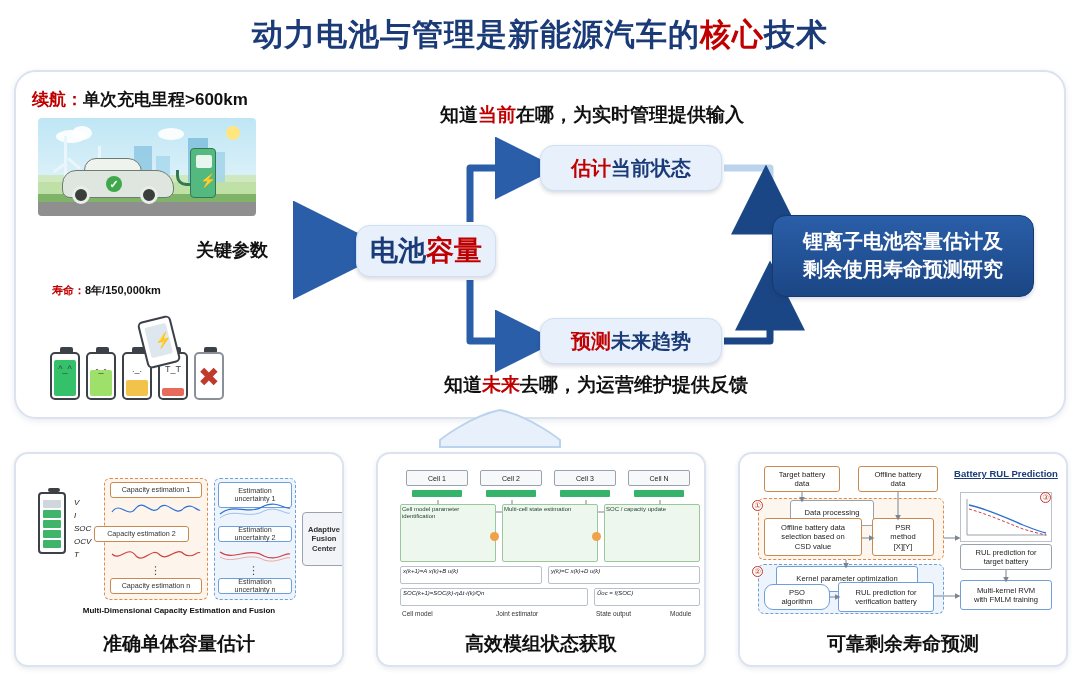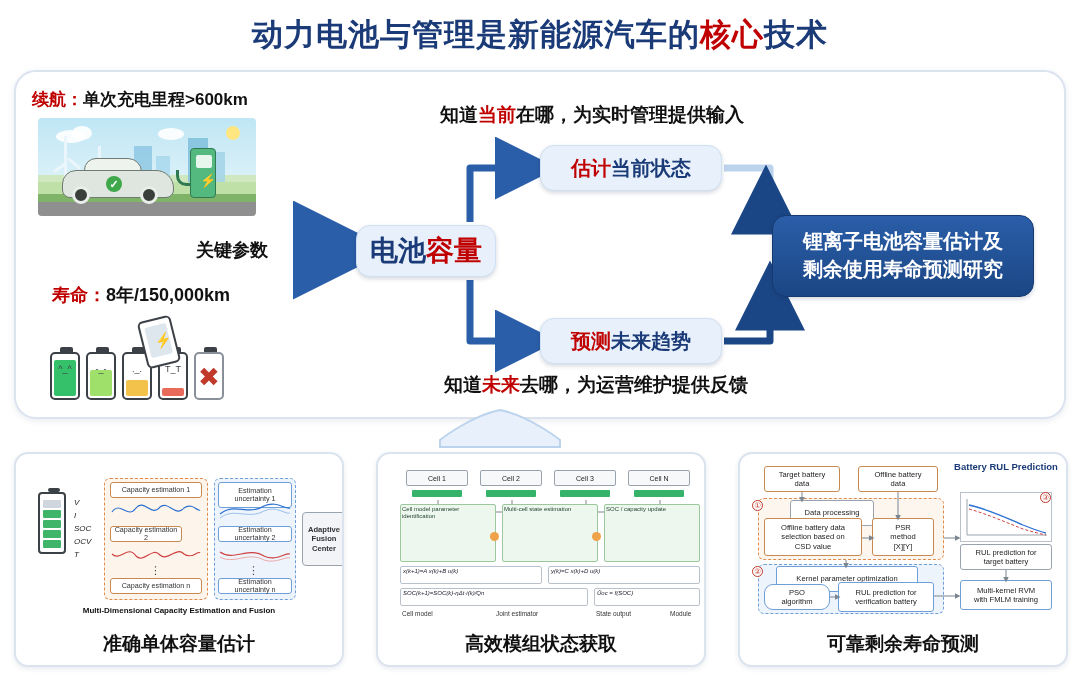--- a/index.html
+++ b/index.html
@@ -34,21 +34,21 @@
   
   .range-label {
     position:absolute; left:32px; top:88px;
     font-size:17px; font-weight:bold; white-space:nowrap;
   }
   .range-label .k { color:#c00000; }
   .range-label .v { color:#111111; }
 
   .life-label {
     position:absolute; left:52px; top:283px;
-    font-size:18px; font-weight:bold; white-space:nowrap;
+    font-size:11px; font-weight:bold; white-space:nowrap;
   }
   .life-label .k { color:#c00000; }
   .life-label .v { color:#111111; }
 
   
   .car-illo {
     position:absolute; left:38px; top:118px; width:218px; height:98px;
     border-radius:4px; overflow:hidden;
     background:linear-gradient(#bfe6f5 0%, #d9f0f8 58%, #cfe8bf 58%, #cfe8bf 100%);
   }
@@ -404,21 +404,21 @@
     </div>
 
     <div class="c1-group c1-g1"></div>
     <div class="c1-group c1-g2"></div>
 
     <div class="c1-box" style="left:88px; top:22px; width:92px; height:16px;">Capacity estimation 1</div>
     <svg style="position:absolute;left:88px;top:38px;width:92px;height:22px">
       <path d="M2,14 C10,2 18,22 26,10 C34,0 42,20 50,9 C58,2 66,20 74,10 C82,4 88,14 90,12" stroke="#2a6fd0" fill="none" stroke-width="1.2"></path>
     </svg>
 
-    <div class="c1-box" style="left:88px; top:66px; width:72px; height:16px;">Capacity estimation 2</div>
+    <div class="c1-box" style="left:72px; top:66px; width:95px; height:16px;">Capacity estimation 2</div>
     <svg style="position:absolute;left:88px;top:82px;width:92px;height:22px">
       <path d="M2,12 C10,20 18,2 26,14 C34,22 42,4 50,13 C58,20 66,4 74,12 C82,18 88,8 90,11" stroke="#cf4040" fill="none" stroke-width="1.2"></path>
     </svg>
 
     <div class="dots" style="left:128px; top:104px;">⋮</div>
     <div class="c1-box" style="left:88px; top:118px; width:92px; height:16px;">Capacity estimation n</div>
 
     <div class="c1-box blue" style="left:196px; top:22px; width:74px; height:26px;">Estimation uncertainty 1</div>
     <svg style="position:absolute;left:196px;top:38px;width:74px;height:22px">
       <path d="M2,16 C16,4 30,18 46,8 C58,2 68,12 72,10" stroke="#2a6fd0" fill="none" stroke-width="1.2"></path>
@@ -476,21 +476,21 @@
     <div class="c2-lbl" style="left:286px; top:150px;">Module</div>
   </div>
   <div class="card-cap">高效模组状态获取</div>
 </div>
 
 <div class="card c3">
   <div class="card-body">
 
     <div class="c3-box" style="left:18px;  top:6px;  width:76px; height:26px;">Target battery data</div>
     <div class="c3-box" style="left:112px; top:6px;  width:80px; height:26px;">Offline battery data</div>
-    <div class="c3-title" style="left:206px; top:1px; width:108px;">Battery RUL Prediction</div>
+    <div class="c3-title" style="left:206px; top:8px; width:108px;text-decoration:underline;">Battery RUL Prediction</div>
 
     <div class="c3-region" style="left:12px; top:38px; width:186px; height:62px;"></div>
     <div class="c3-num" style="left:6px; top:40px;">①</div>
     <div class="c3-box" style="left:44px;  top:40px; width:84px; height:14px; border-color:#9aa3ad;">Data processing</div>
     <div class="c3-box" style="left:18px;  top:58px; width:98px; height:38px;">Offline battery data selection based on CSD value</div>
     <div class="c3-box" style="left:126px; top:58px; width:62px; height:38px;">PSR method [X][Y]</div>
 
     <div class="c3-plot" style="left:214px; top:32px; width:92px; height:50px;">
       <svg style="position:absolute;left:0;top:0;width:92px;height:50px">
         <path d="M6,42 L86,42 M6,42 L6,6" stroke="#9aa3ad" stroke-width="1" fill="none"></path>

